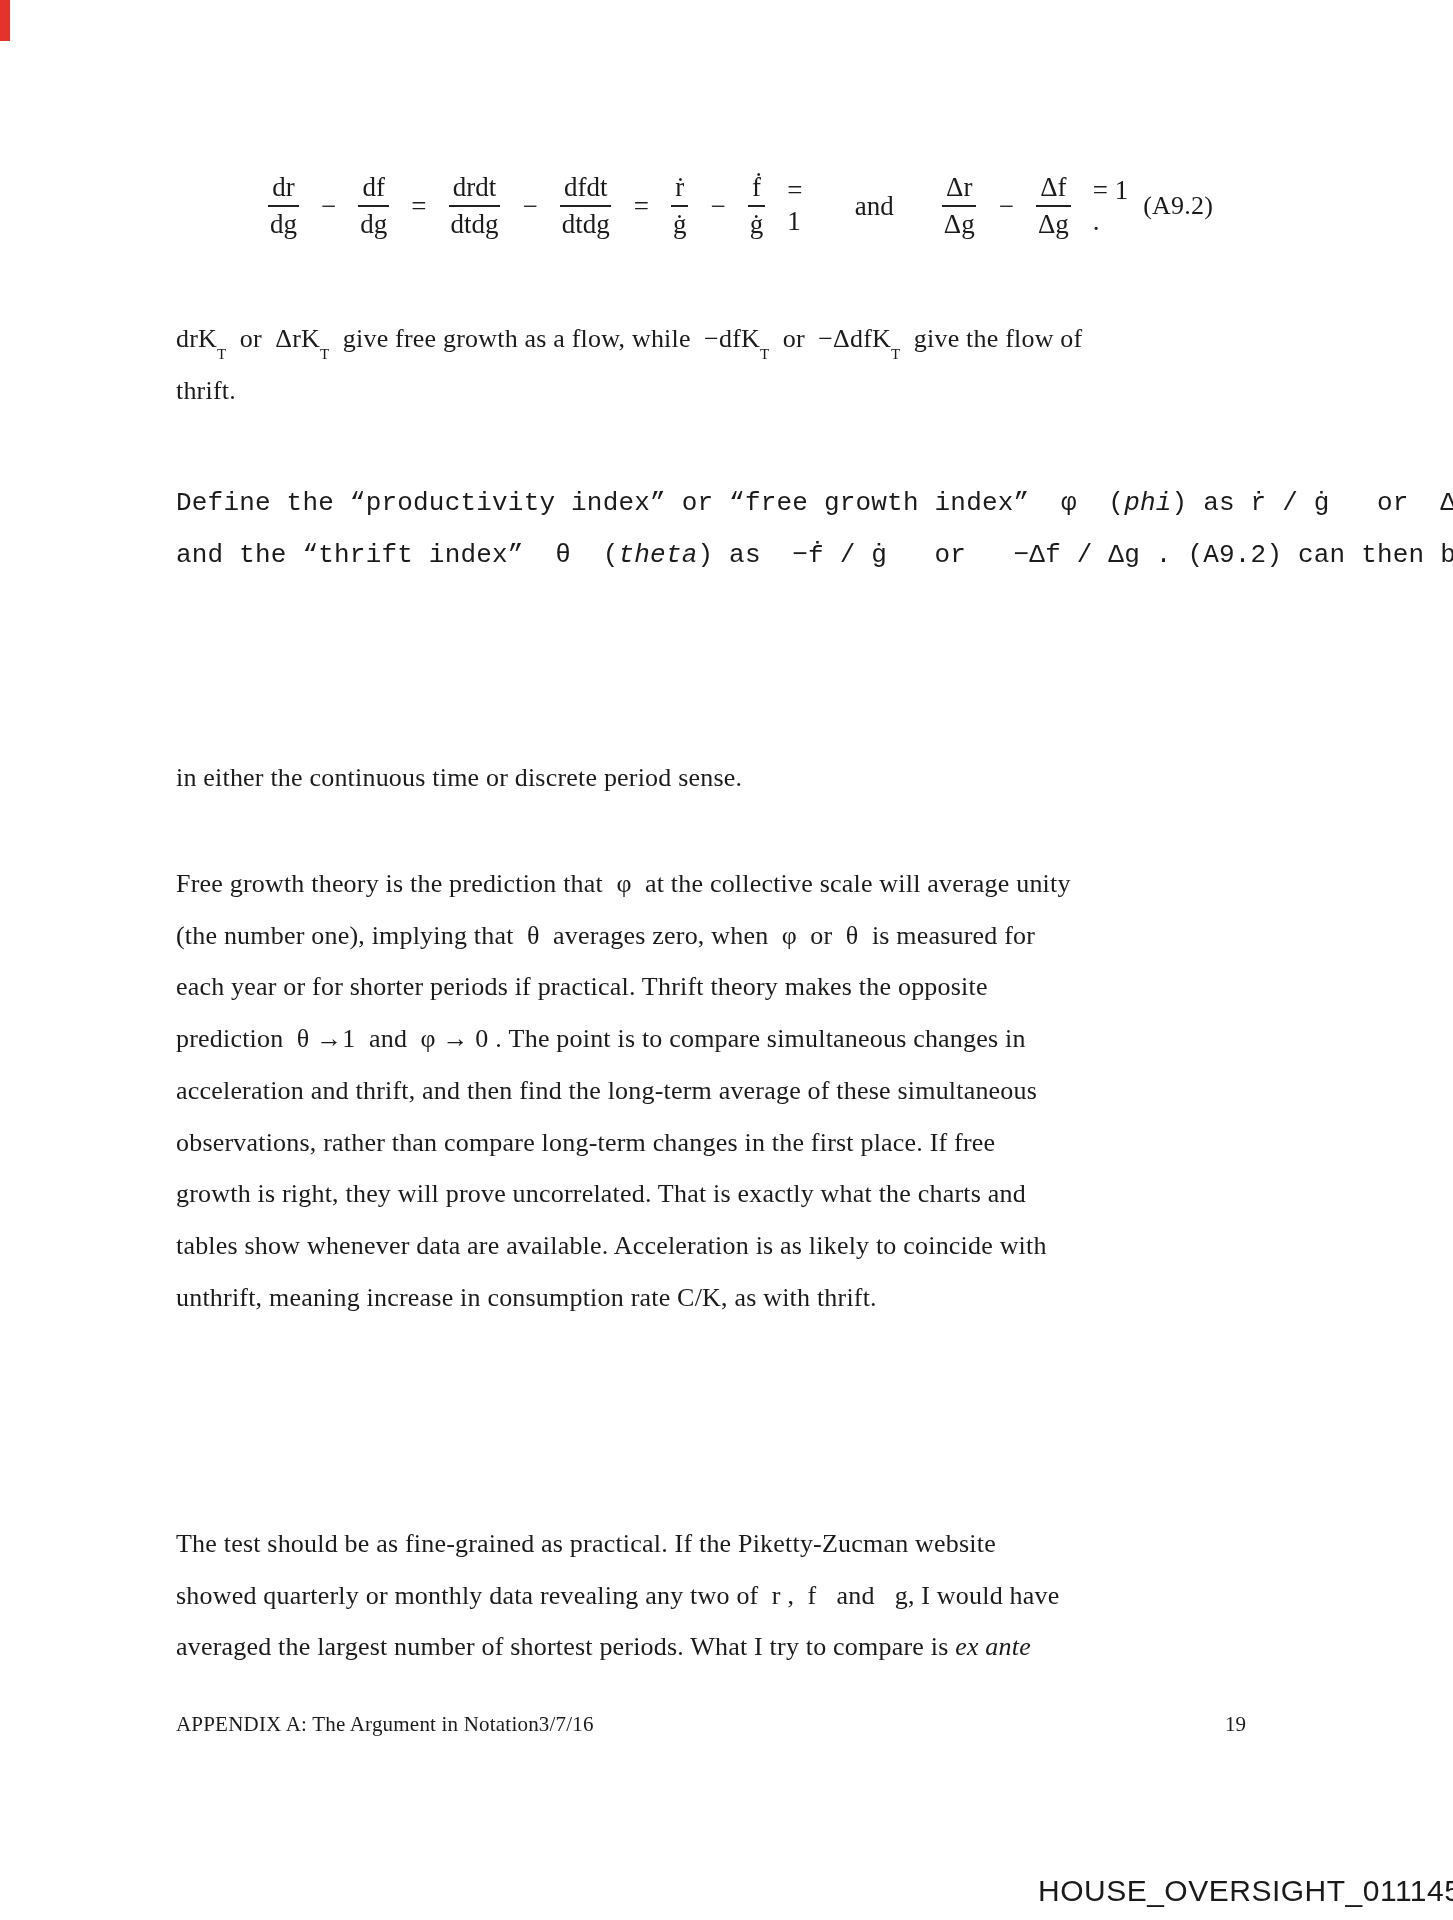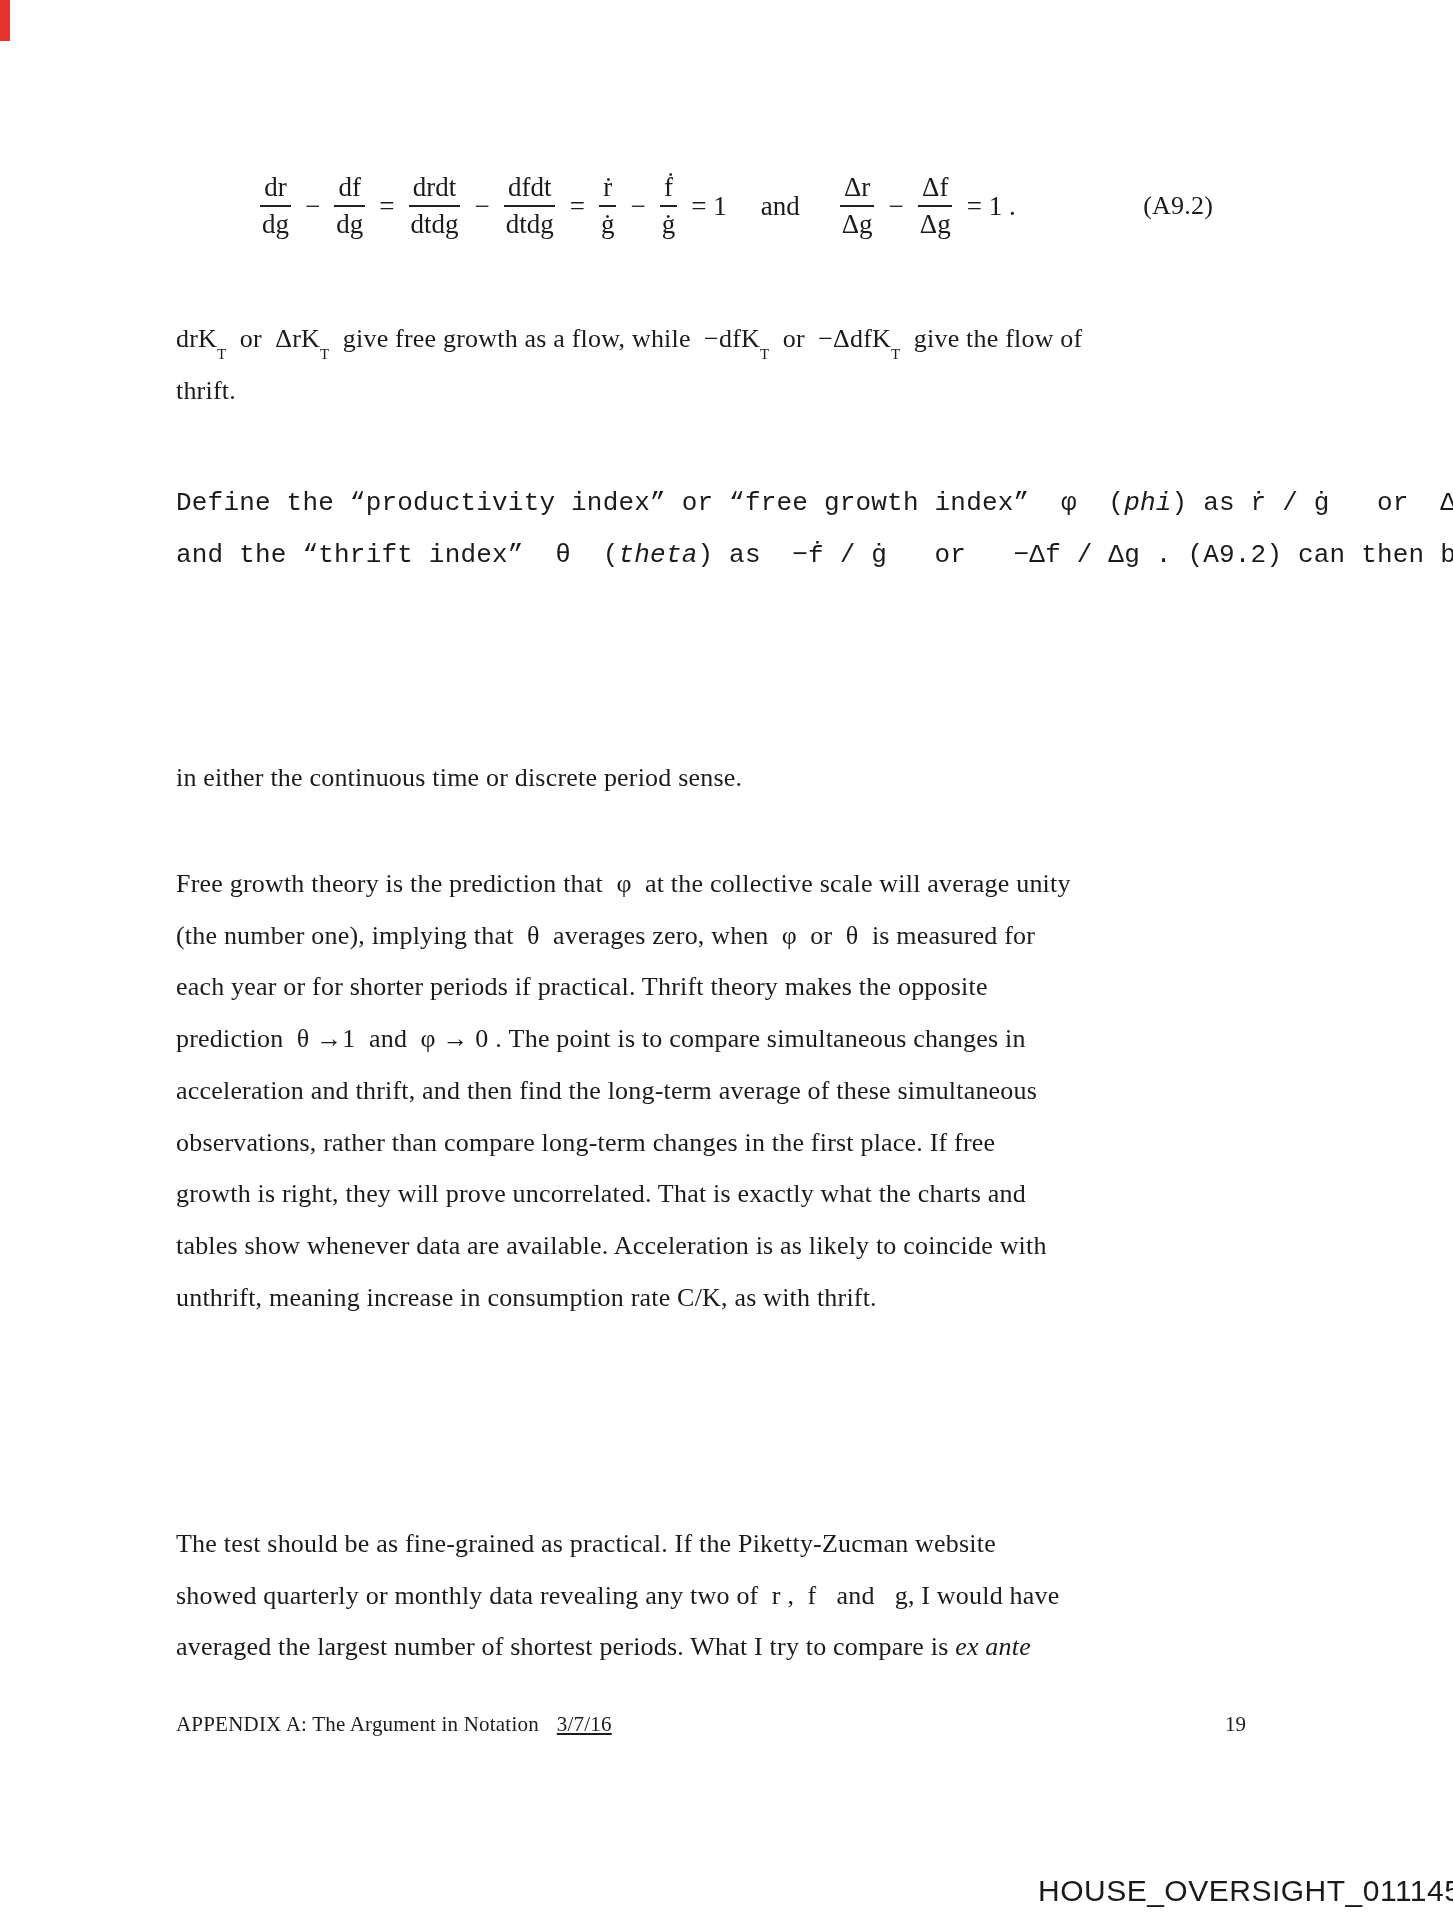--- a/index.html
+++ b/index.html
@@ -8,30 +8,30 @@
     font-family:"Liberation Serif","DejaVu Serif",serif;color:#1b1b1b;overflow:hidden;
   }
   .artifact{position:absolute;left:0;top:0;width:10px;height:41px;background:#e5322d;}
   .block{position:absolute;left:176px;width:1045px;}
   .line{white-space:pre;line-height:51.7px;font-size:26px;letter-spacing:0.2px;}
   .it{font-style:italic;}
   sub.sb{font-size:15px;line-height:0;position:relative;top:6px;}
   
   .eq{position:absolute;left:176px;width:1037px;display:flex;align-items:center;justify-content:space-between;}
   .eq-content{display:inline-flex;align-items:center;margin-left:74px;font-size:27px;}
-  .frac{display:inline-flex;flex-direction:column;align-items:center;margin:0 8px;}
+  .frac{display:inline-flex;flex-direction:column;align-items:center;margin:0 16px;}
   .frac .num{display:block;padding:0 4px 2px;border-bottom:2px solid #222;text-align:center;}
   .frac .den{display:block;padding:2px 4px 0;text-align:center;}
   .op{margin:0 4px;}
   .and{margin:12px 30px;}
   .eq-label{font-size:26px;letter-spacing:0.2px;}
   #eq-a92a .formula{margin-left:58px;font-size:27px;line-height:52px;letter-spacing:0.5px;}
   
   .footer{position:absolute;left:176px;top:1712px;font-size:21px;letter-spacing:0.2px;white-space:pre;}
-  .footer .date{margin-left:18px;text-decoration:underline;}
+  .footer .date{}
   .pagenum{position:absolute;left:1196px;top:1712px;font-size:21px;margin-left:29px;}
   .stamp{
     position:absolute;left:1038px;top:1874px;
     font-family:"Liberation Sans","DejaVu Sans",sans-serif;
     font-size:30px;color:#1a1a1a;letter-spacing:0.5px;white-space:pre;
   }
 </style>
 </head>
 <body>
 

